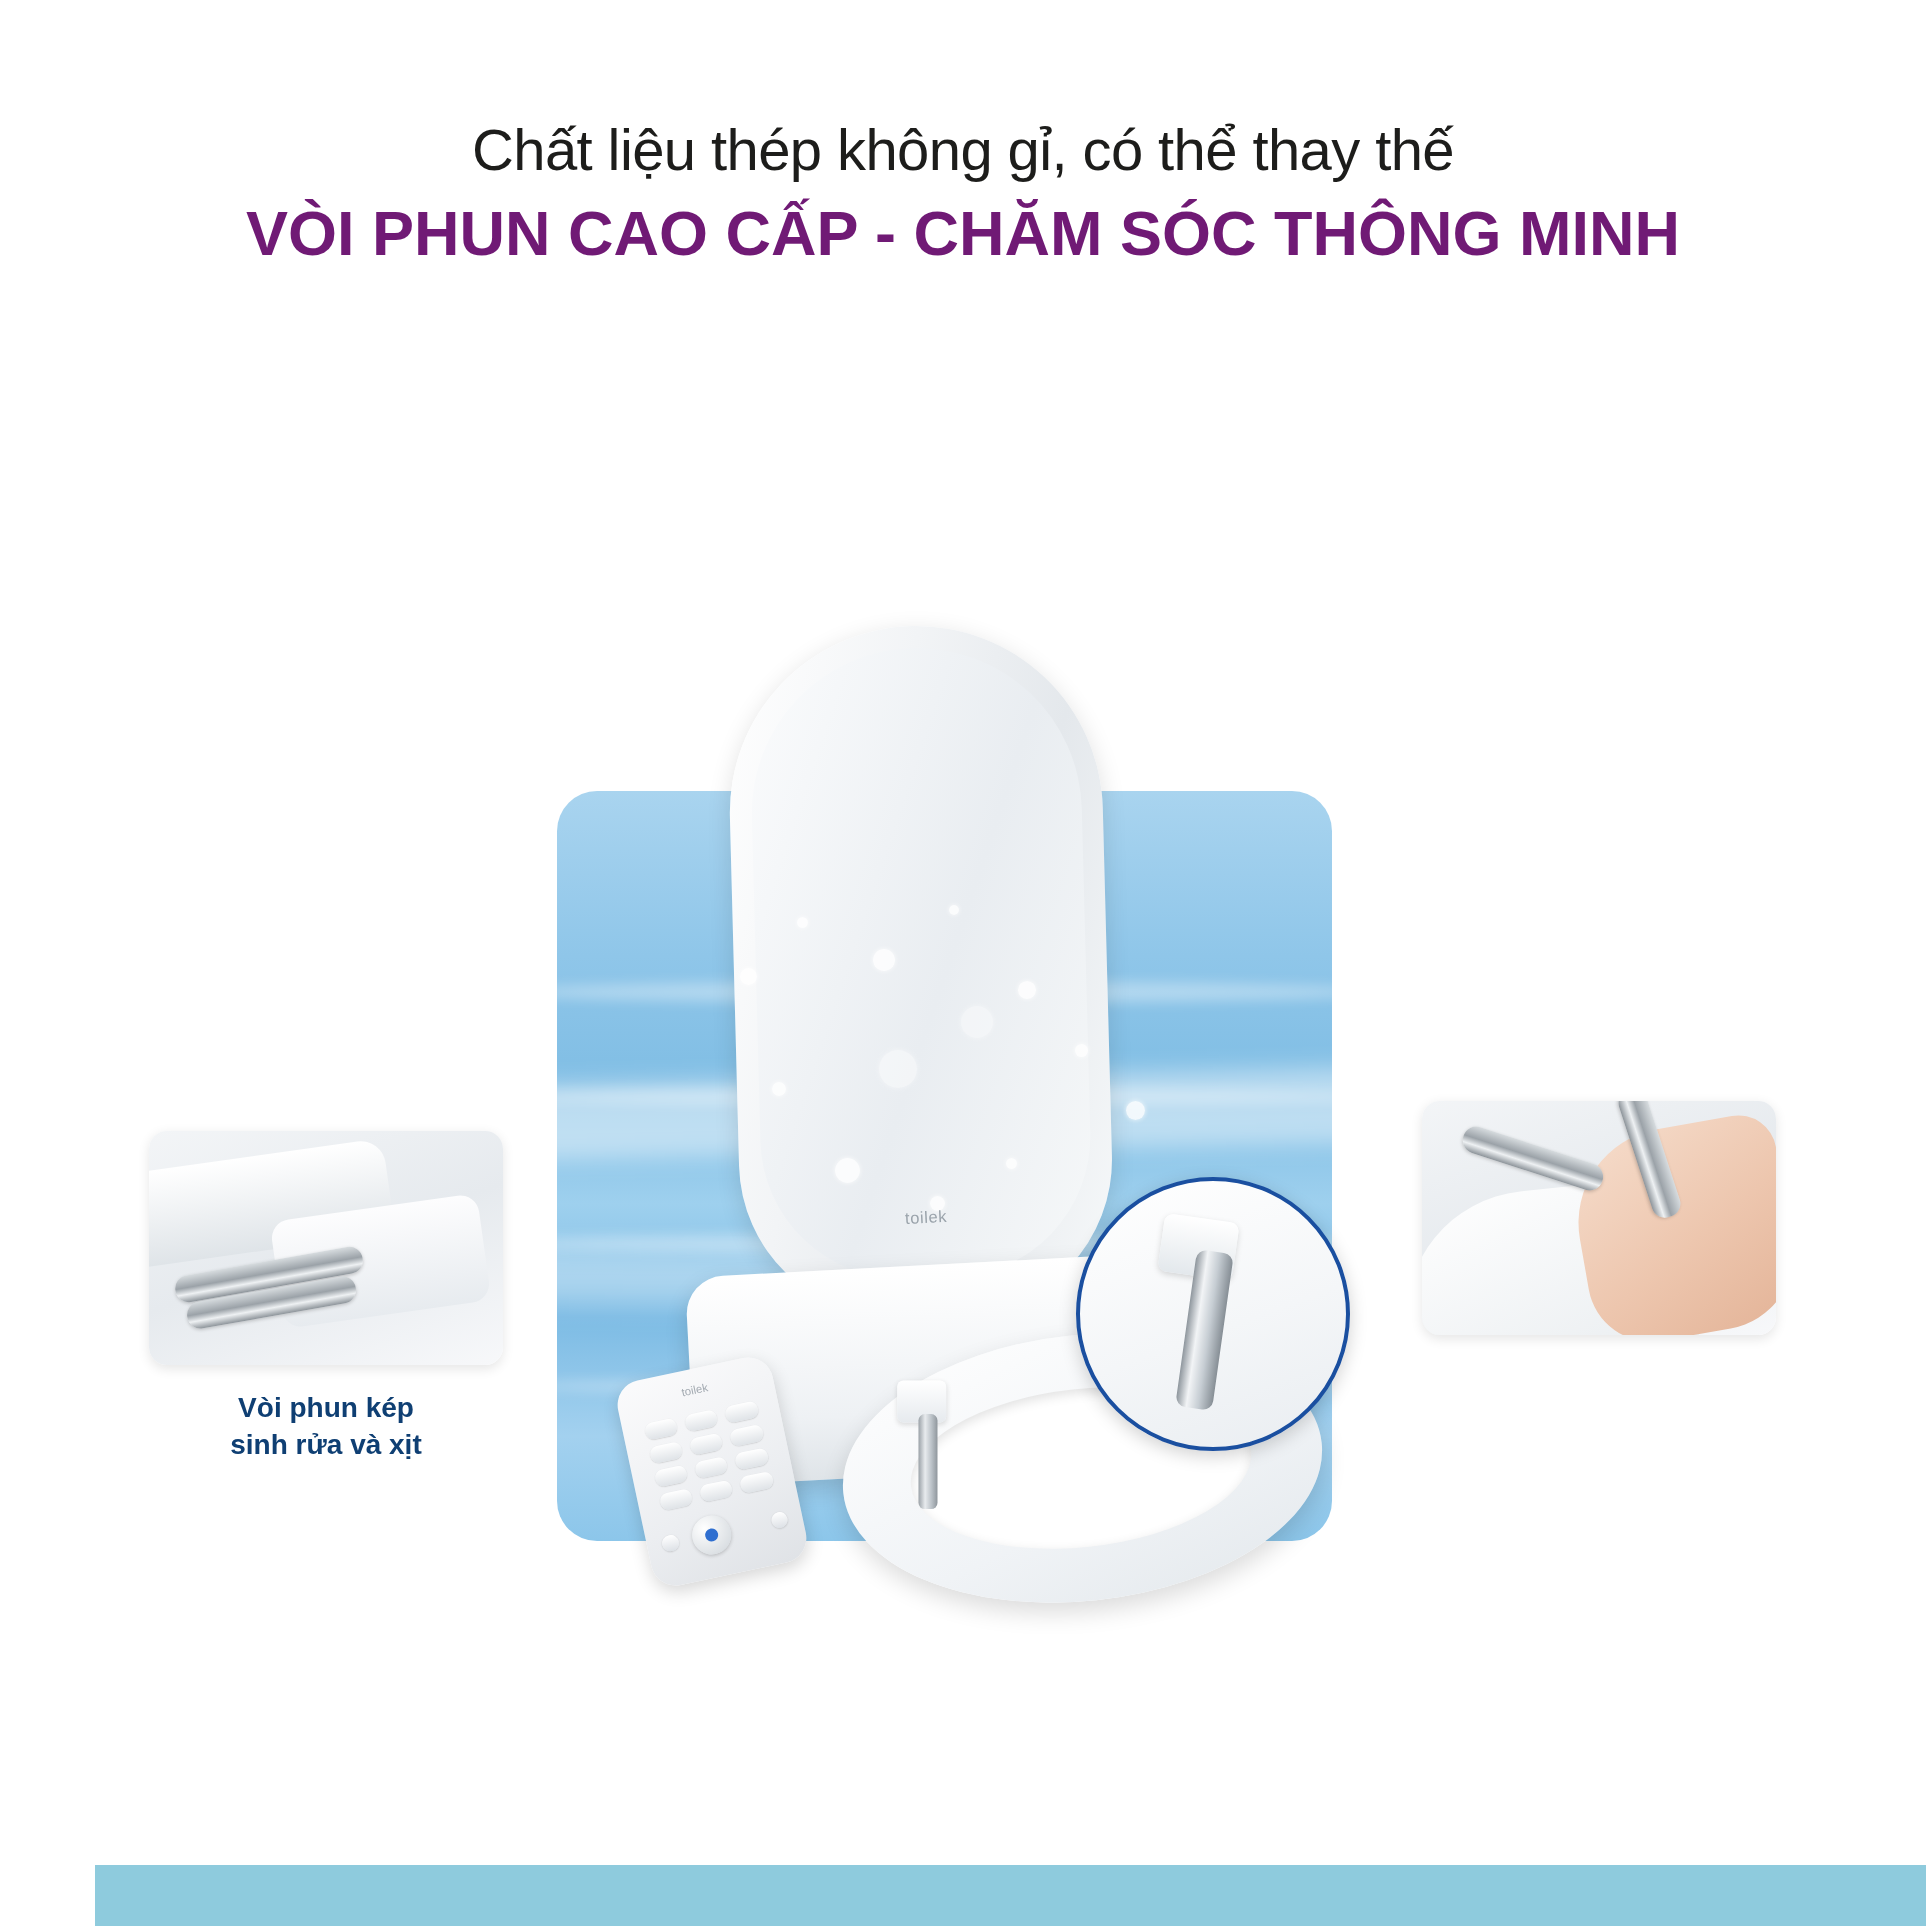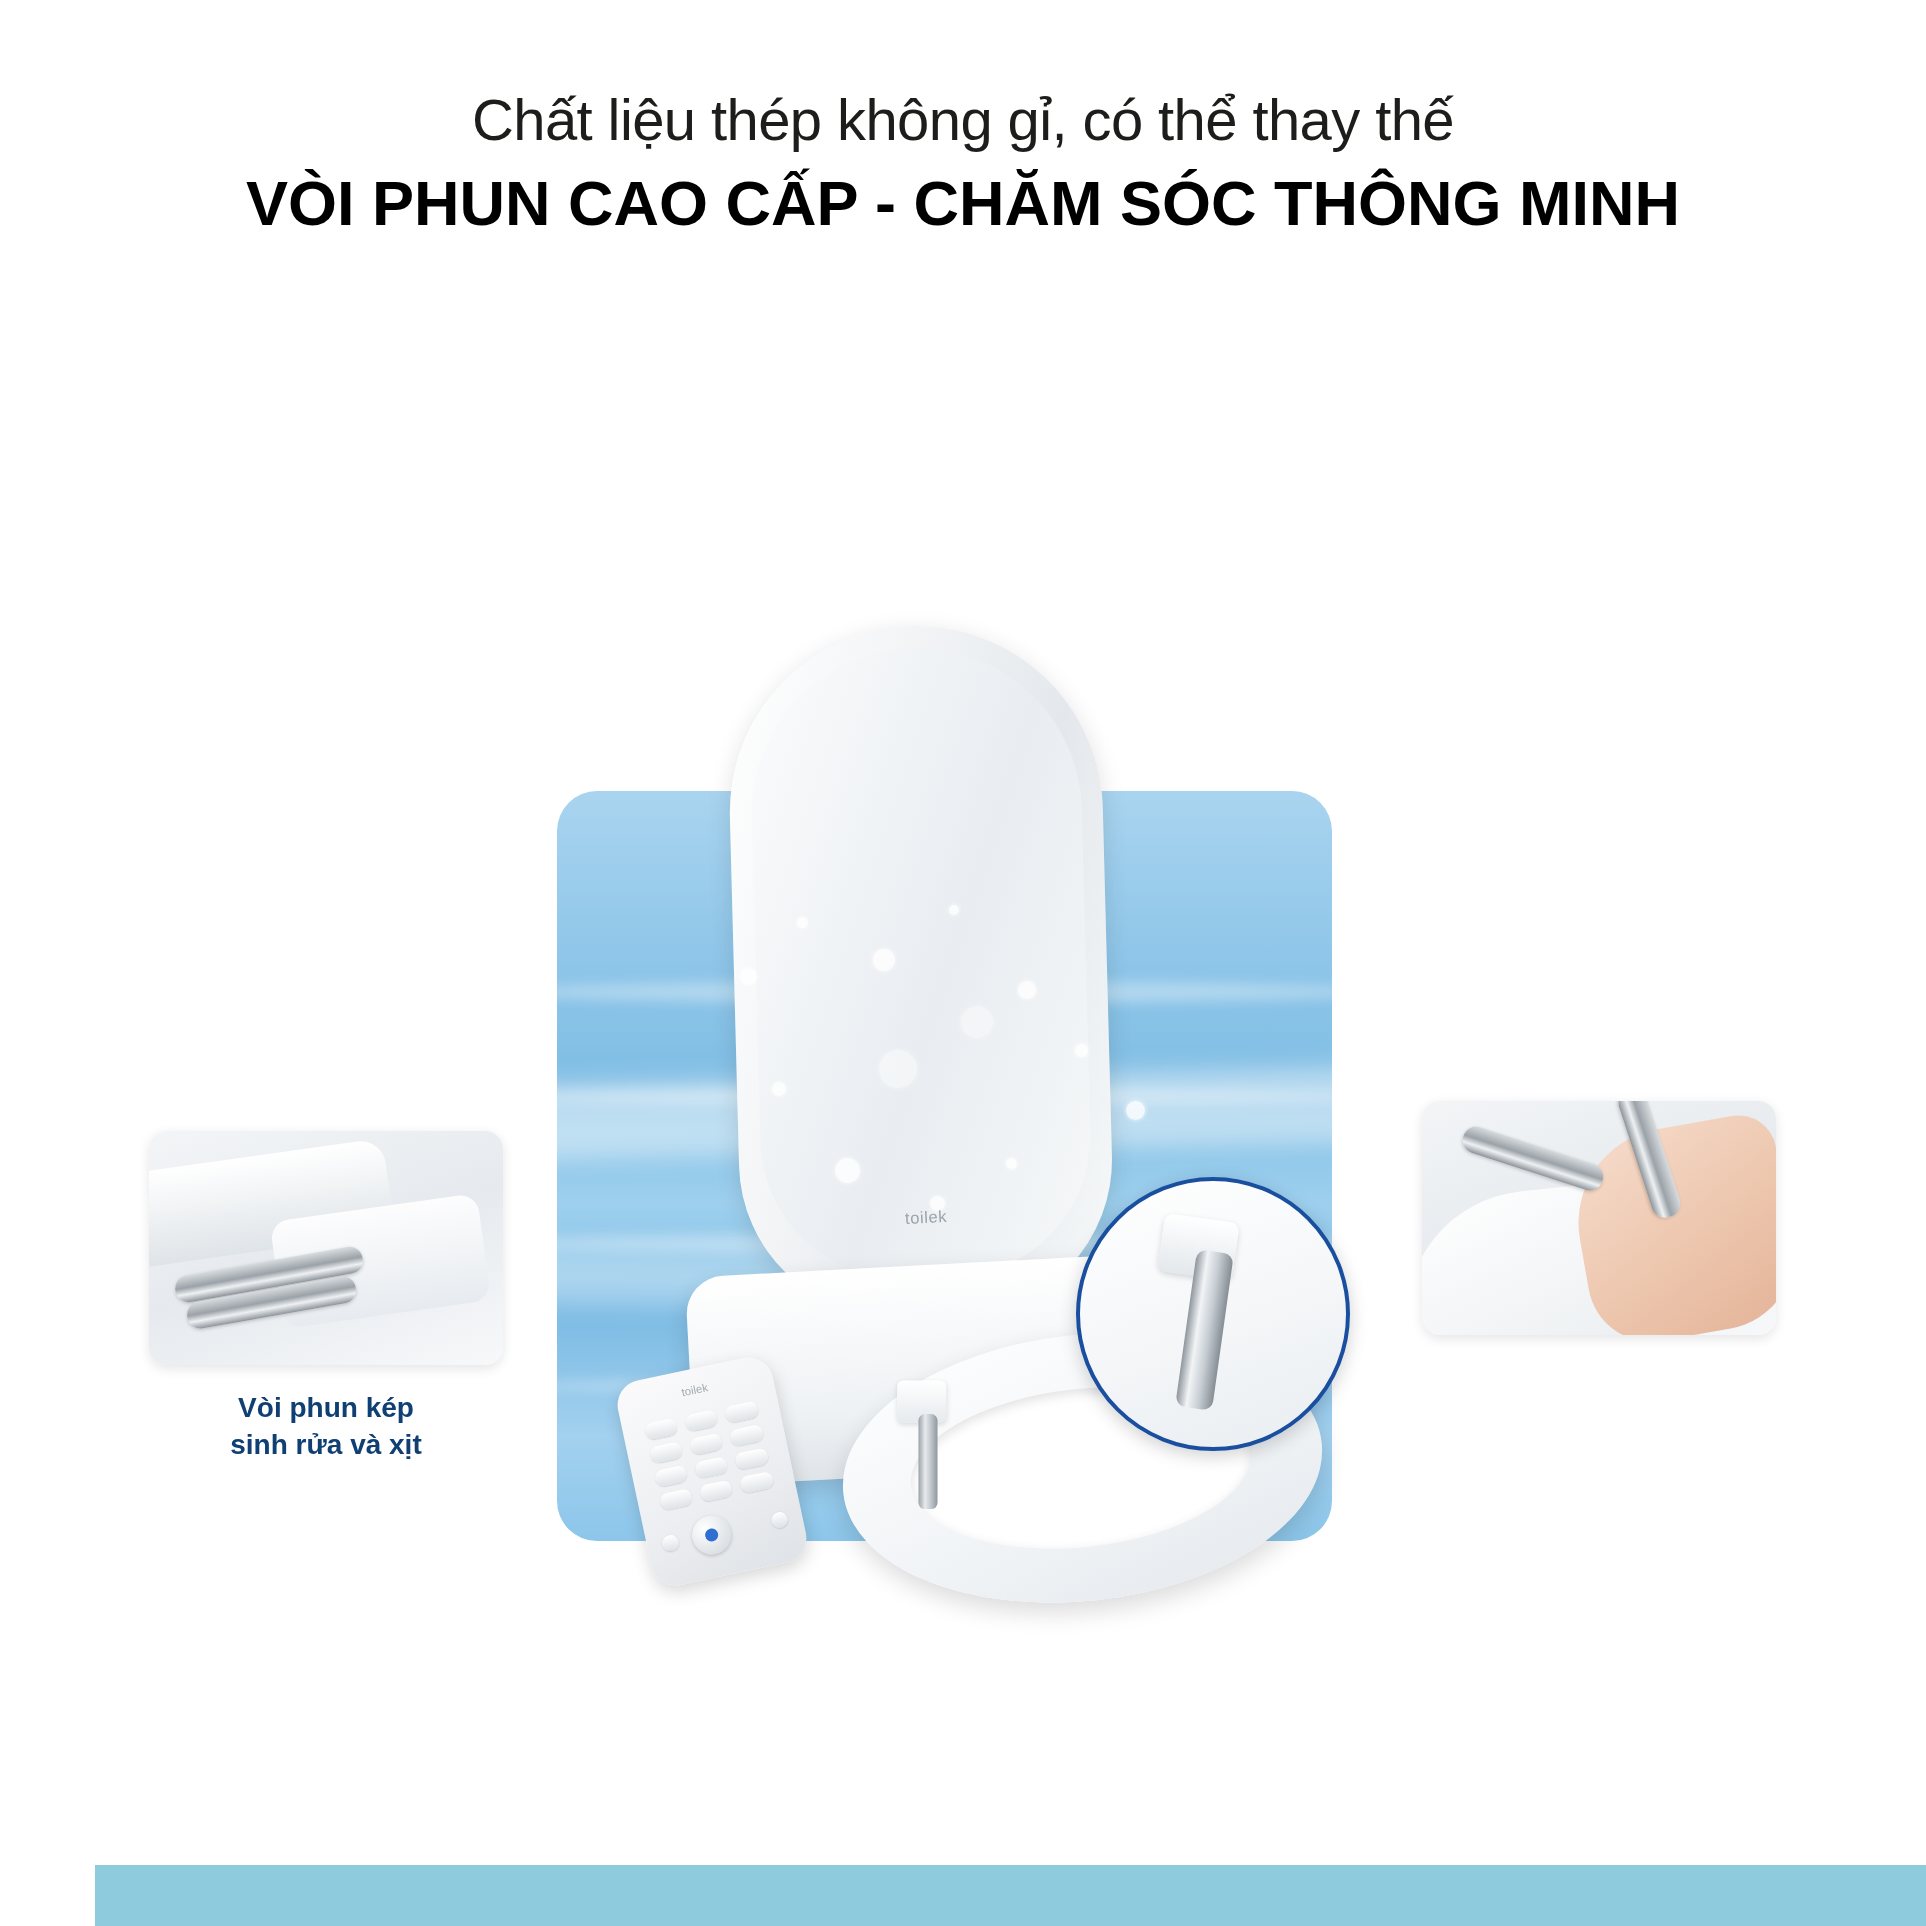--- a/index.html
+++ b/index.html
@@ -17,35 +17,35 @@
   }
 
   .page {
     position: absolute;
     inset: 0;
     background: #ffffff;
   }
 
   
   .header {
-    padding-top: 88px;
+    padding-top: 118px;
     text-align: center;
   }
   .title-line1 {
     font-size: 58px;
     font-weight: 400;
     letter-spacing: -0.6px;
     color: #1d1d1b;
     line-height: 1.1;
   }
   .title-line2 {
     font-size: 63px;
     font-weight: 700;
     letter-spacing: 0px;
-    color: #000000;
+    color: #701a75;
     line-height: 1.2;
     margin-top: 14px;
   }
   .subtitle {
     margin: 42px auto 0 auto;
     width: 1455px;
     font-size: 30px;
     line-height: 1.55;
     color: #3b3b3b;
     font-weight: 400;

